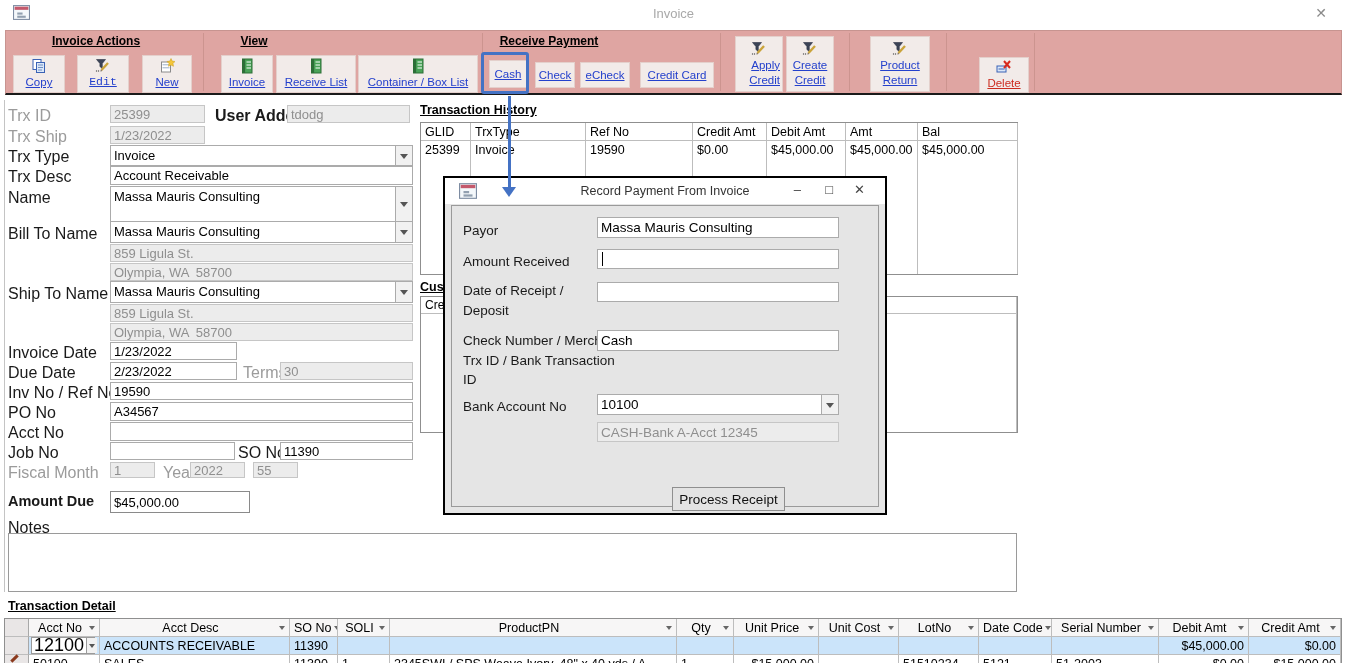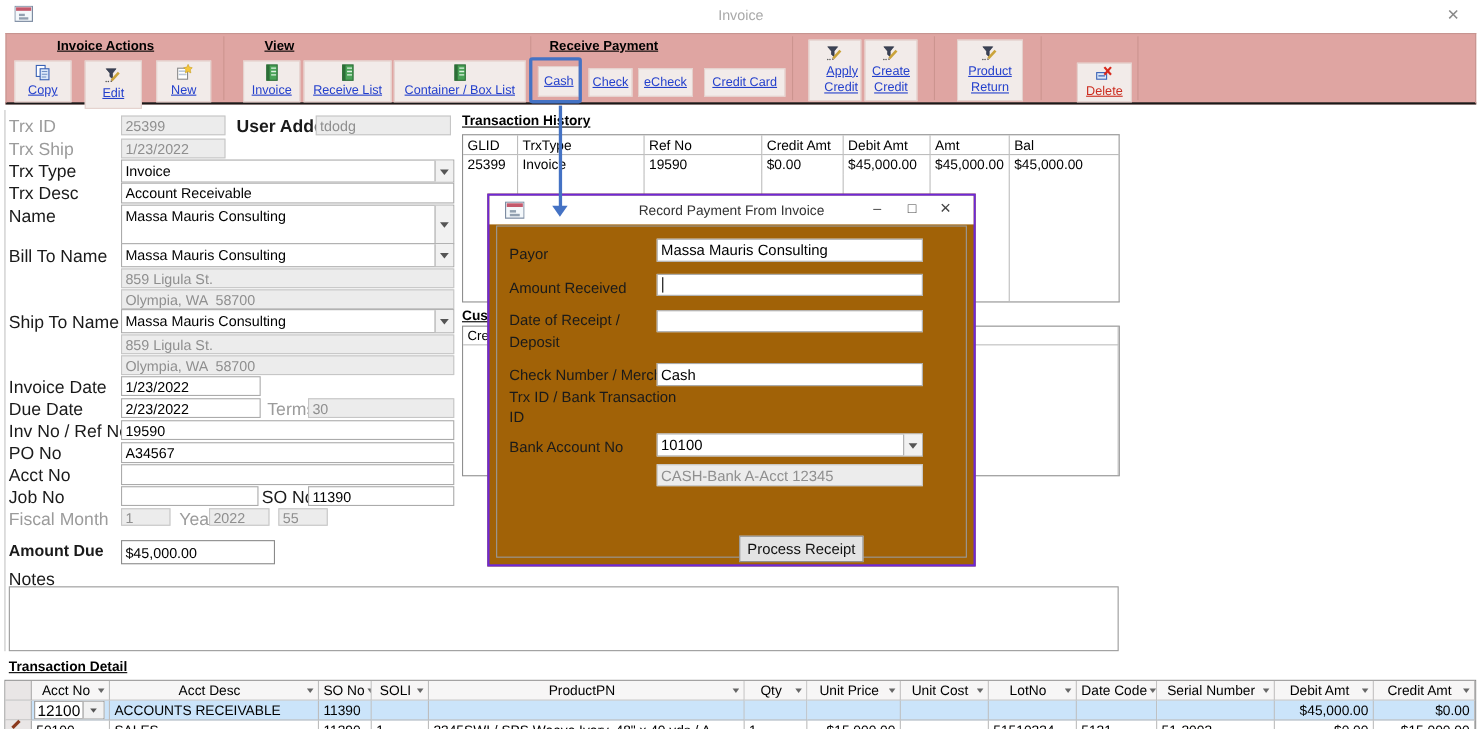--- a/index.html
+++ b/index.html
@@ -42,27 +42,27 @@
   .sheet .c{border-right:1px solid #bdbdbd;border-bottom:1px solid #bdbdbd;padding:1px 4px;white-space:nowrap;
             overflow:hidden;display:flex;align-items:center;position:relative;}
   .sheet .c.r{justify-content:flex-end;}
   .sheet .c.nb{border-bottom:none;}
   .sheet .hc{background:#f7f6f6;}
   .sheet .hc .ht{flex:1;text-align:center;}
   .sort{border:3.5px solid transparent;border-top:4.5px solid #666;margin:4px 0 0 2px;flex:none;}
   .sel{background:#e9e6e6;border-right:1px solid #a8a8a8;border-bottom:1px solid #bdbdbd;position:relative;}
   .rowblue{background:#cbe4fa;}
   .mini-combo{display:flex;border:1px solid #9a9a9a;background:#fff;height:17px;width:64px;align-items:stretch;}
-  .mini-combo span{flex:1;padding:0 2px;font-size:14px;display:flex;align-items:center;}
+  .mini-combo span{flex:1;padding:0 2px;font-size:18px;display:flex;align-items:center;}
   .mini-dd{width:15px;background:#f1f1f1;border-left:1px solid #9a9a9a;display:flex;align-items:center;justify-content:center;}
   .mini-dd::after{content:"";border:3.5px solid transparent;border-top:4.5px solid #555;margin-top:4px;}
   .pencil-mark{position:absolute;left:5px;top:2px;width:9px;height:3px;background:#8b3a1e;transform:rotate(-45deg);}
   
-  .dialog{position:absolute;left:443px;top:176px;width:444px;height:339px;background:#a16207;
-          border:2px solid #6d28d9;z-index:10;}
+  .dialog{position:absolute;left:443px;top:176px;width:444px;height:339px;background:#e5e5e5;
+          border:2px solid #000000;z-index:10;}
   .dlg-titlebar{position:absolute;left:0;top:0;right:0;height:26px;background:#fff;}
   .dlg-icon{position:absolute;left:14px;top:5px;}
   .dlg-title{position:absolute;left:0;right:0;top:6px;text-align:center;font-size:12.5px;color:#333;}
   .dlg-ctl{position:absolute;top:4px;font-size:13px;color:#444;cursor:pointer;}
   .dlg-inner{position:absolute;left:6px;top:27px;width:428px;height:302px;border:1px solid #9a9a9a;}
   .dlg-lbl{position:absolute;font-size:13.5px;color:#1a1a1a;line-height:1.45;}
   .caret{position:absolute;left:4px;top:2px;width:1px;height:14px;background:#000;}
   .btn{position:absolute;background:#e3e3e3;border:1px solid #8f8f8f;font-family:"Liberation Sans",sans-serif;
        font-size:13.5px;color:#111;display:flex;align-items:center;justify-content:center;cursor:pointer;}
   
@@ -128,21 +128,21 @@
   </div>
 
   <div class="toolbar">
     <div class="tgroup-h" style="left:25px;width:130px;">Invoice Actions</div>
     <button class="tbtn" style="left:7px;top:24px;width:52px;height:38px;">
       <svg width="16" height="16">
           <use href="#sym-copy"></use>
         </svg>
       <span class="tlabel">Copy</span>
     </button>
-    <button class="tbtn" style="left:71px;top:24px;width:52px;height:44px;">
+    <button class="tbtn" style="left:71px;top:24px;width:52px;height:38px;font-family:Liberation Mono, monospace;">
       <svg width="16" height="16">
           <use href="#sym-funnel"></use>
         </svg>
       <span class="tlabel">Edit</span>
     </button>
     <button class="tbtn" style="left:136px;top:24px;width:50px;height:38px;">
       <svg width="16" height="16">
           <use href="#sym-new"></use>
         </svg>
       <span class="tlabel">New</span>

